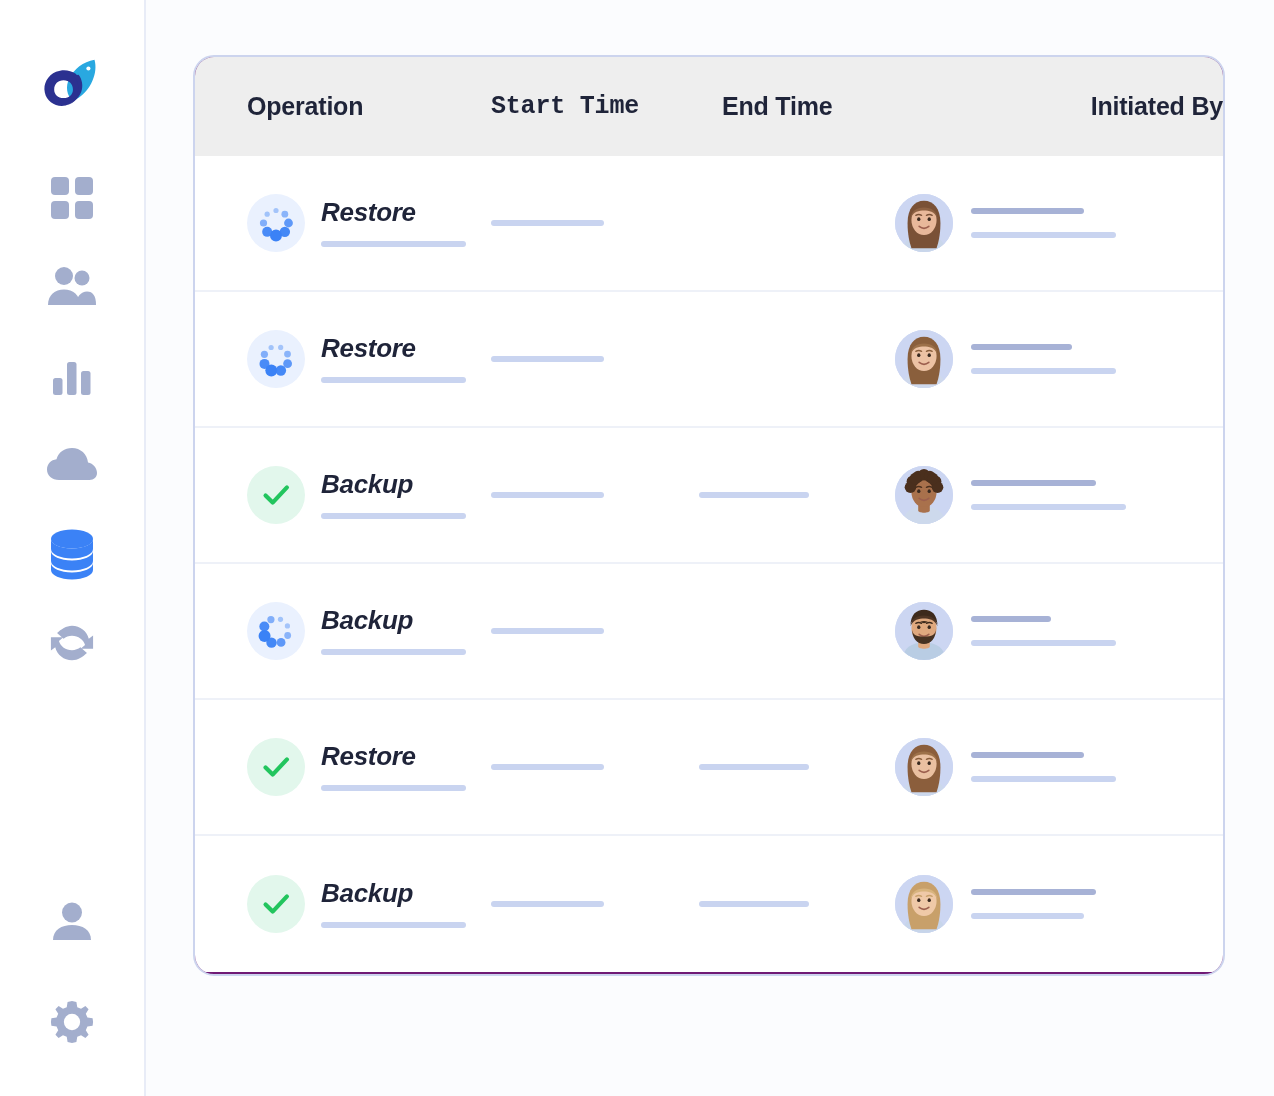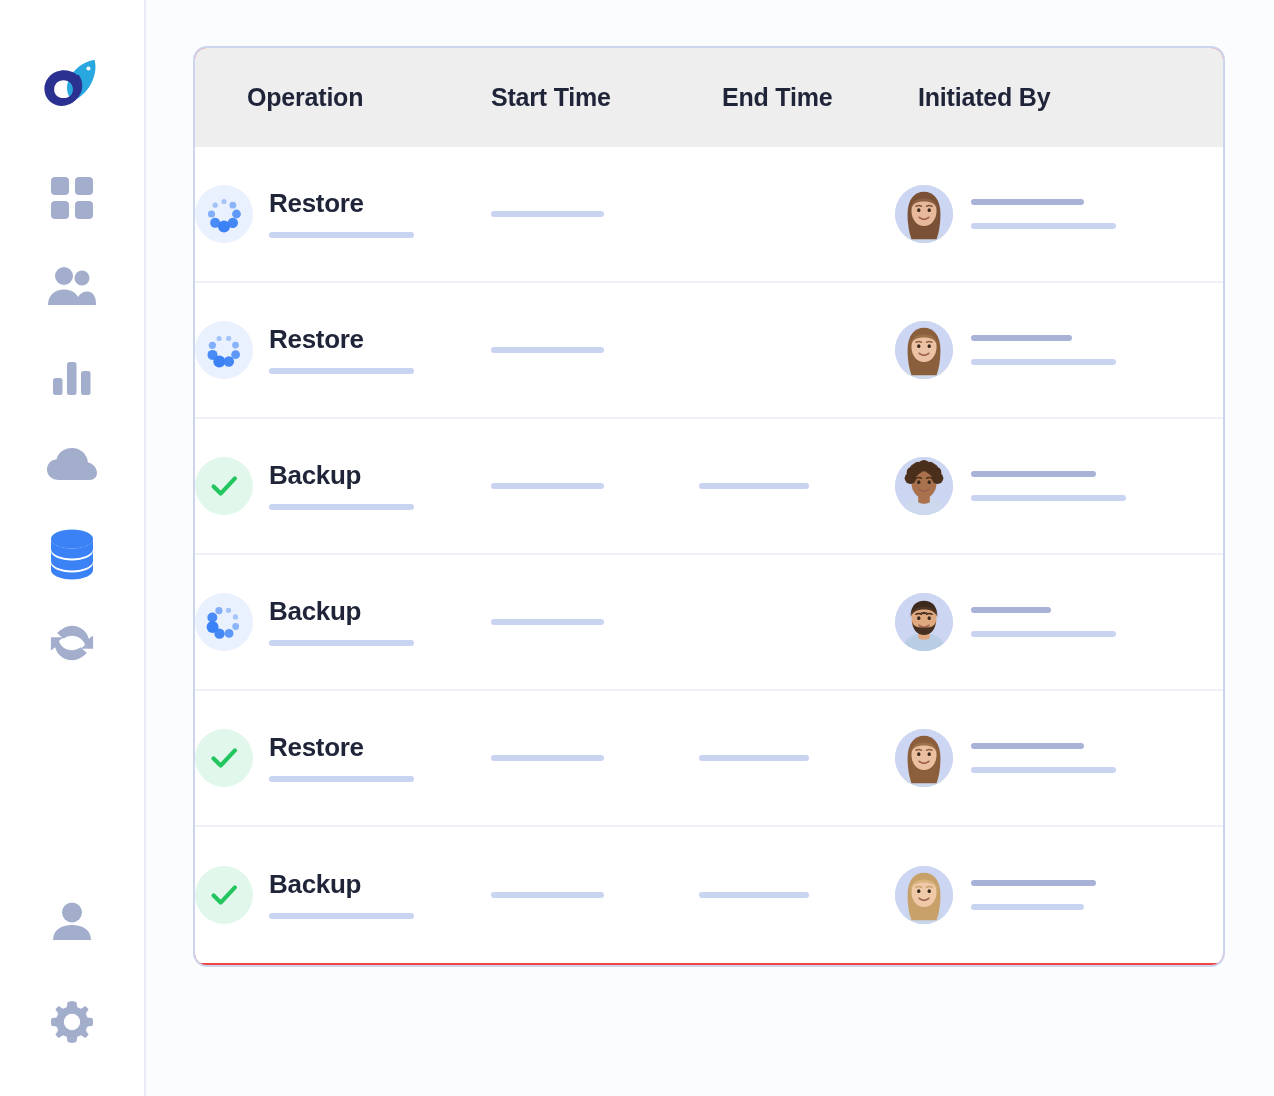--- a/index.html
+++ b/index.html
@@ -72,63 +72,65 @@
   .main {
     flex: 1;
     height: 1096px;
     background: #fbfcfe;
     position: relative;
   }
 
   .card {
     position: absolute;
     left: 47px;
-    top: 46px;
+    top: 55px;
     width: 1032px;
     height: 921px;
-    background: #ef4444;
+    background: #701a75;
     border: 2px solid #ccd4ee;
-    border-radius: 14px;
+    border-radius: 21px;
     overflow: hidden;
   }
 
   .table-header {
     height: 99px;
     background: #eeeeee;
     display: flex;
     align-items: center;
   }
 
   .th {
     font-size: 25px;
     font-weight: 700;
     color: #1f2439;
     letter-spacing: -0.2px;
     white-space: nowrap;
   }
 
   .col-op    { width: 296px; padding-left: 52px; }
-  .col-start { width: 208px; }
+  .col-start { width: 208px; font-family: Liberation Mono, monospace; }
   .col-end   { width: 196px; margin-left: 23px; }
-  .col-by    { flex: 1; }
+  .col-by    { flex: 1; text-align: right; }
 
   
   .row {
     height: 136px;
     display: flex;
     align-items: center;
     border-bottom: 2px solid #eef1f8;
     background: #ffffff;
   }
   .row:last-child { border-bottom: none; }
 
   .cell-op {
     width: 296px;
-    display: flex;
-    align-items: center;
+    padding-left: 52px;
+    display: flex;
+    align-items: center;
+    font-style: italic;
   }
 
   .status-badge {
     width: 58px;
     height: 58px;
     min-width: 58px;
     border-radius: 50%;
     display: flex;
     align-items: center;
     justify-content: center;

